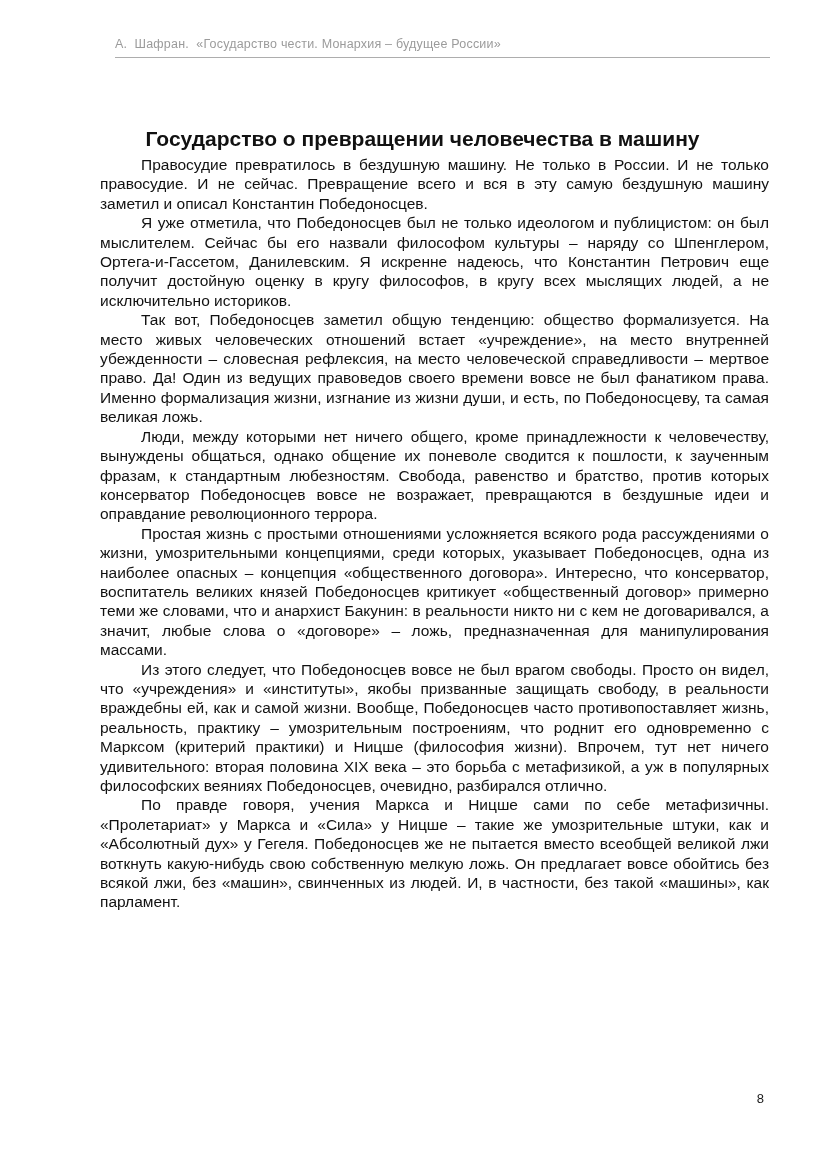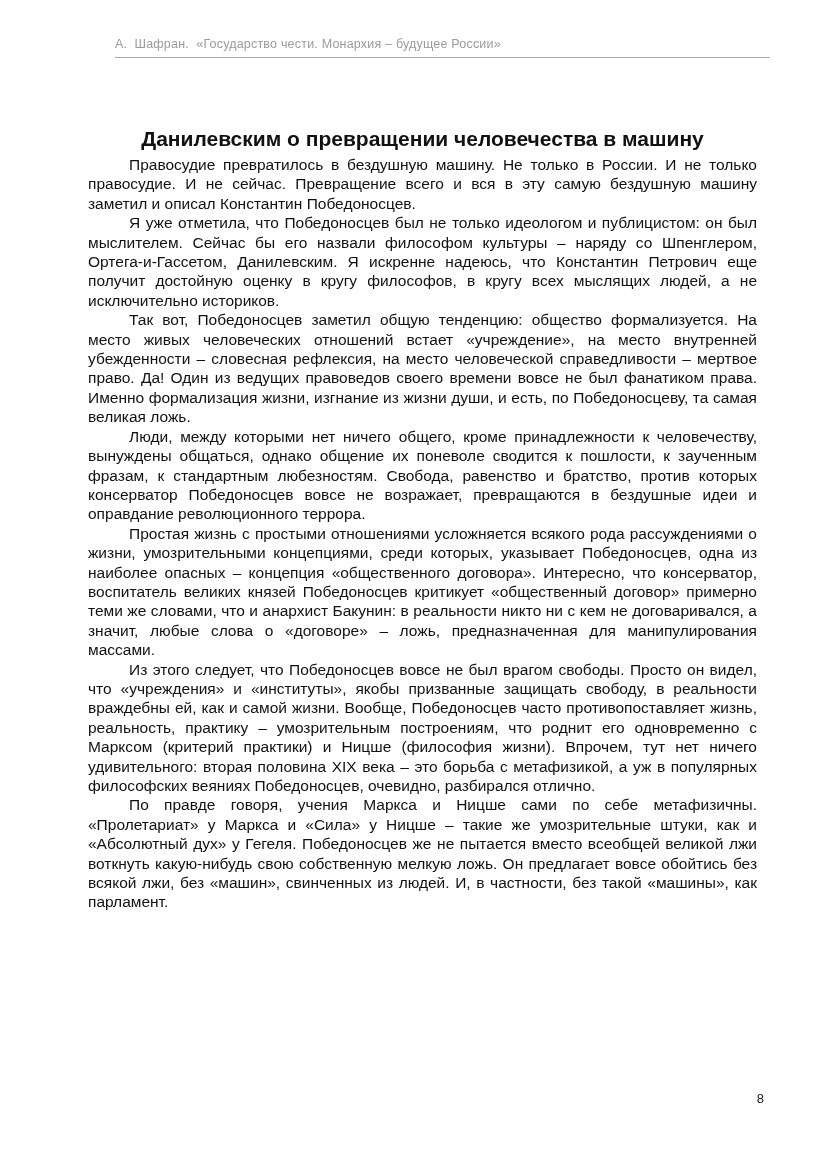--- a/index.html
+++ b/index.html
@@ -34,21 +34,21 @@
     top: 112px;
     width: 669px;
     text-align: center;
     font-weight: bold;
     font-size: 21px;
     line-height: 26px;
     color: #111111;
   }
   .body-text {
     position: absolute;
-    left: 88px;
+    left: 100px;
     top: 155px;
     width: 669px;
     font-size: 15.5px;
     line-height: 19.4px;
     text-align: justify;
     color: #111111;
   }
   .body-text p {
     margin: 0;
     padding: 0;
@@ -62,21 +62,21 @@
     color: #1a1a1a;
   }
 </style>
 </head>
 <body>
 
 <div class="page">
 
   <div class="running-header">А.&nbsp; Шафран.&nbsp; «Государство чести. Монархия – будущее России»</div>
 
-  <h1 class="chapter-title">Данилевским о превращении человечества в машину</h1>
+  <h1 class="chapter-title">Государство о превращении человечества в машину</h1>
 
   <div class="body-text">
       <p>Правосудие превратилось в бездушную машину. Не только в России. И не только правосудие. И не сейчас. Превращение всего и вся в эту самую бездушную машину заметил и описал Константин Победоносцев.</p>
       <p>Я уже отметила, что Победоносцев был не только идеологом и публицистом: он был мыслителем. Сейчас бы его назвали философом культуры – наряду со Шпенглером, Ортега-и-Гассетом, Данилевским. Я искренне надеюсь, что Константин Петрович еще получит достойную оценку в кругу философов, в кругу всех мыслящих людей, а не исключительно историков.</p>
       <p>Так вот, Победоносцев заметил общую тенденцию: общество формализуется. На место живых человеческих отношений встает «учреждение», на место внутренней убежденности – словесная рефлексия, на место человеческой справедливости – мертвое право. Да! Один из ведущих правоведов своего времени вовсе не был фанатиком права. Именно формализация жизни, изгнание из жизни души, и есть, по Победоносцеву, та самая великая ложь.</p>
       <p>Люди, между которыми нет ничего общего, кроме принадлежности к человечеству, вынуждены общаться, однако общение их поневоле сводится к пошлости, к заученным фразам, к стандартным любезностям. Свобода, равенство и братство, против которых консерватор Победоносцев вовсе не возражает, превращаются в бездушные идеи и оправдание революционного террора.</p>
       <p>Простая жизнь с простыми отношениями усложняется всякого рода рассуждениями о жизни, умозрительными концепциями, среди которых, указывает Победоносцев, одна из наиболее опасных – концепция «общественного договора». Интересно, что консерватор, воспитатель великих князей Победоносцев критикует «общественный договор» примерно теми же словами, что и анархист Бакунин: в реальности никто ни с кем не договаривался, а значит, любые слова о «договоре» – ложь, предназначенная для манипулирования массами.</p>
       <p>Из этого следует, что Победоносцев вовсе не был врагом свободы. Просто он видел, что «учреждения» и «институты», якобы призванные защищать свободу, в реальности враждебны ей, как и самой жизни. Вообще, Победоносцев часто противопоставляет жизнь, реальность, практику – умозрительным построениям, что роднит его одновременно с Марксом (критерий практики) и Ницше (философия жизни). Впрочем, тут нет ничего удивительного: вторая половина XIX века – это борьба с метафизикой, а уж в популярных философских веяниях Победоносцев, очевидно, разбирался отлично.</p>
       <p>По правде говоря, учения Маркса и Ницше сами по себе метафизичны. «Пролетариат» у Маркса и «Сила» у Ницше – такие же умозрительные штуки, как и «Абсолютный дух» у Гегеля. Победоносцев же не пытается вместо всеобщей великой лжи воткнуть какую-нибудь свою собственную мелкую ложь. Он предлагает вовсе обойтись без всякой лжи, без «машин», свинченных из людей. И, в частности, без такой «машины», как парламент.</p>
     </div>

